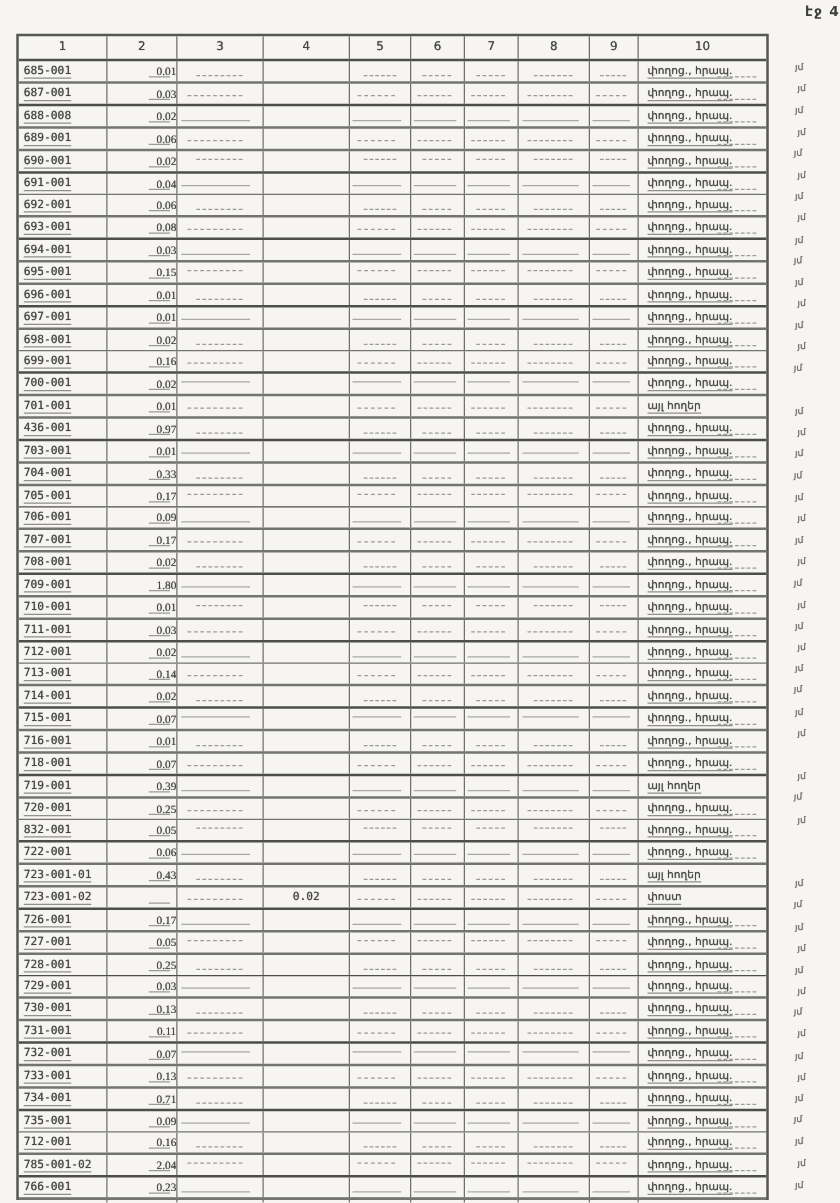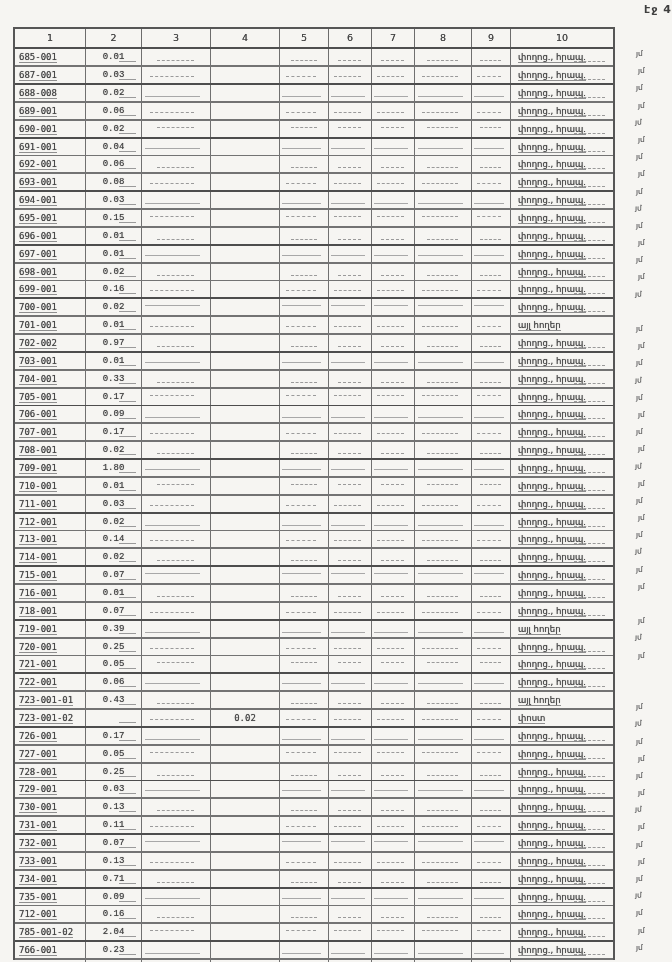--- a/index.html
+++ b/index.html
@@ -56,21 +56,21 @@
     border-left:1px solid #707070;
     font-size:9px;color:#454545;
     line-height:16px;
     white-space:nowrap;
     overflow:hidden;
     text-shadow:0 0 0.7px #6a6a6a;
     box-sizing:border-box;
   }
   .td:first-child{border-left:none;}
   .td.c1{padding-left:4px;font-family:"DejaVu Sans Mono", monospace;}
-  .td.c2{text-align:center;font-family:Liberation Mono, monospace;}
+  .td.c2{text-align:right;font-family:Liberation Serif, serif;}
   .td.c4{text-align:center;font-family:"DejaVu Sans Mono", monospace;}
   .td.c10{padding-left:7px;font-size:8.5px;}
   .td .txt{border-bottom:1px solid #8f8f8f;padding-bottom:0px;}
   .td.c2 .txt, .td.c4 .txt{border-bottom:none;}
   
   .td.noise::after{
     content:"";position:absolute;top:55%;left:12%;width:64%;
     border-top:1px dashed #9a9a9a;
   }
   .tr:nth-child(odd) .td.noise::after{top:70%;left:22%;width:55%;}
@@ -304,21 +304,21 @@
     <div class="td c3 noise"></div>
     <div class="td c4"><span class="txt"></span></div>
     <div class="td c5 noise"></div>
     <div class="td c6 noise"></div>
     <div class="td c7 noise"></div>
     <div class="td c8 noise"></div>
     <div class="td c9 noise"></div>
     <div class="td c10"><span class="txt">այլ հողեր</span></div>
   </div>
         <div class="tr">
-    <div class="td c1"><span class="txt">702-002</span></div>
+    <div class="td c1"><span class="txt">436-001</span></div>
     <div class="td c2"><span class="txt">0.97</span></div>
     <div class="td c3 noise"></div>
     <div class="td c4"><span class="txt"></span></div>
     <div class="td c5 noise"></div>
     <div class="td c6 noise"></div>
     <div class="td c7 noise"></div>
     <div class="td c8 noise"></div>
     <div class="td c9 noise"></div>
     <div class="td c10 cat"><span class="txt">փողոց., հրապ.</span></div>
   </div>
@@ -520,21 +520,21 @@
     <div class="td c3 noise"></div>
     <div class="td c4"><span class="txt"></span></div>
     <div class="td c5 noise"></div>
     <div class="td c6 noise"></div>
     <div class="td c7 noise"></div>
     <div class="td c8 noise"></div>
     <div class="td c9 noise"></div>
     <div class="td c10 cat"><span class="txt">փողոց., հրապ.</span></div>
   </div>
         <div class="tr">
-    <div class="td c1"><span class="txt">721-001</span></div>
+    <div class="td c1"><span class="txt">832-001</span></div>
     <div class="td c2"><span class="txt">0.05</span></div>
     <div class="td c3 noise"></div>
     <div class="td c4"><span class="txt"></span></div>
     <div class="td c5 noise"></div>
     <div class="td c6 noise"></div>
     <div class="td c7 noise"></div>
     <div class="td c8 noise"></div>
     <div class="td c9 noise"></div>
     <div class="td c10 cat"><span class="txt">փողոց., հրապ.</span></div>
   </div>

